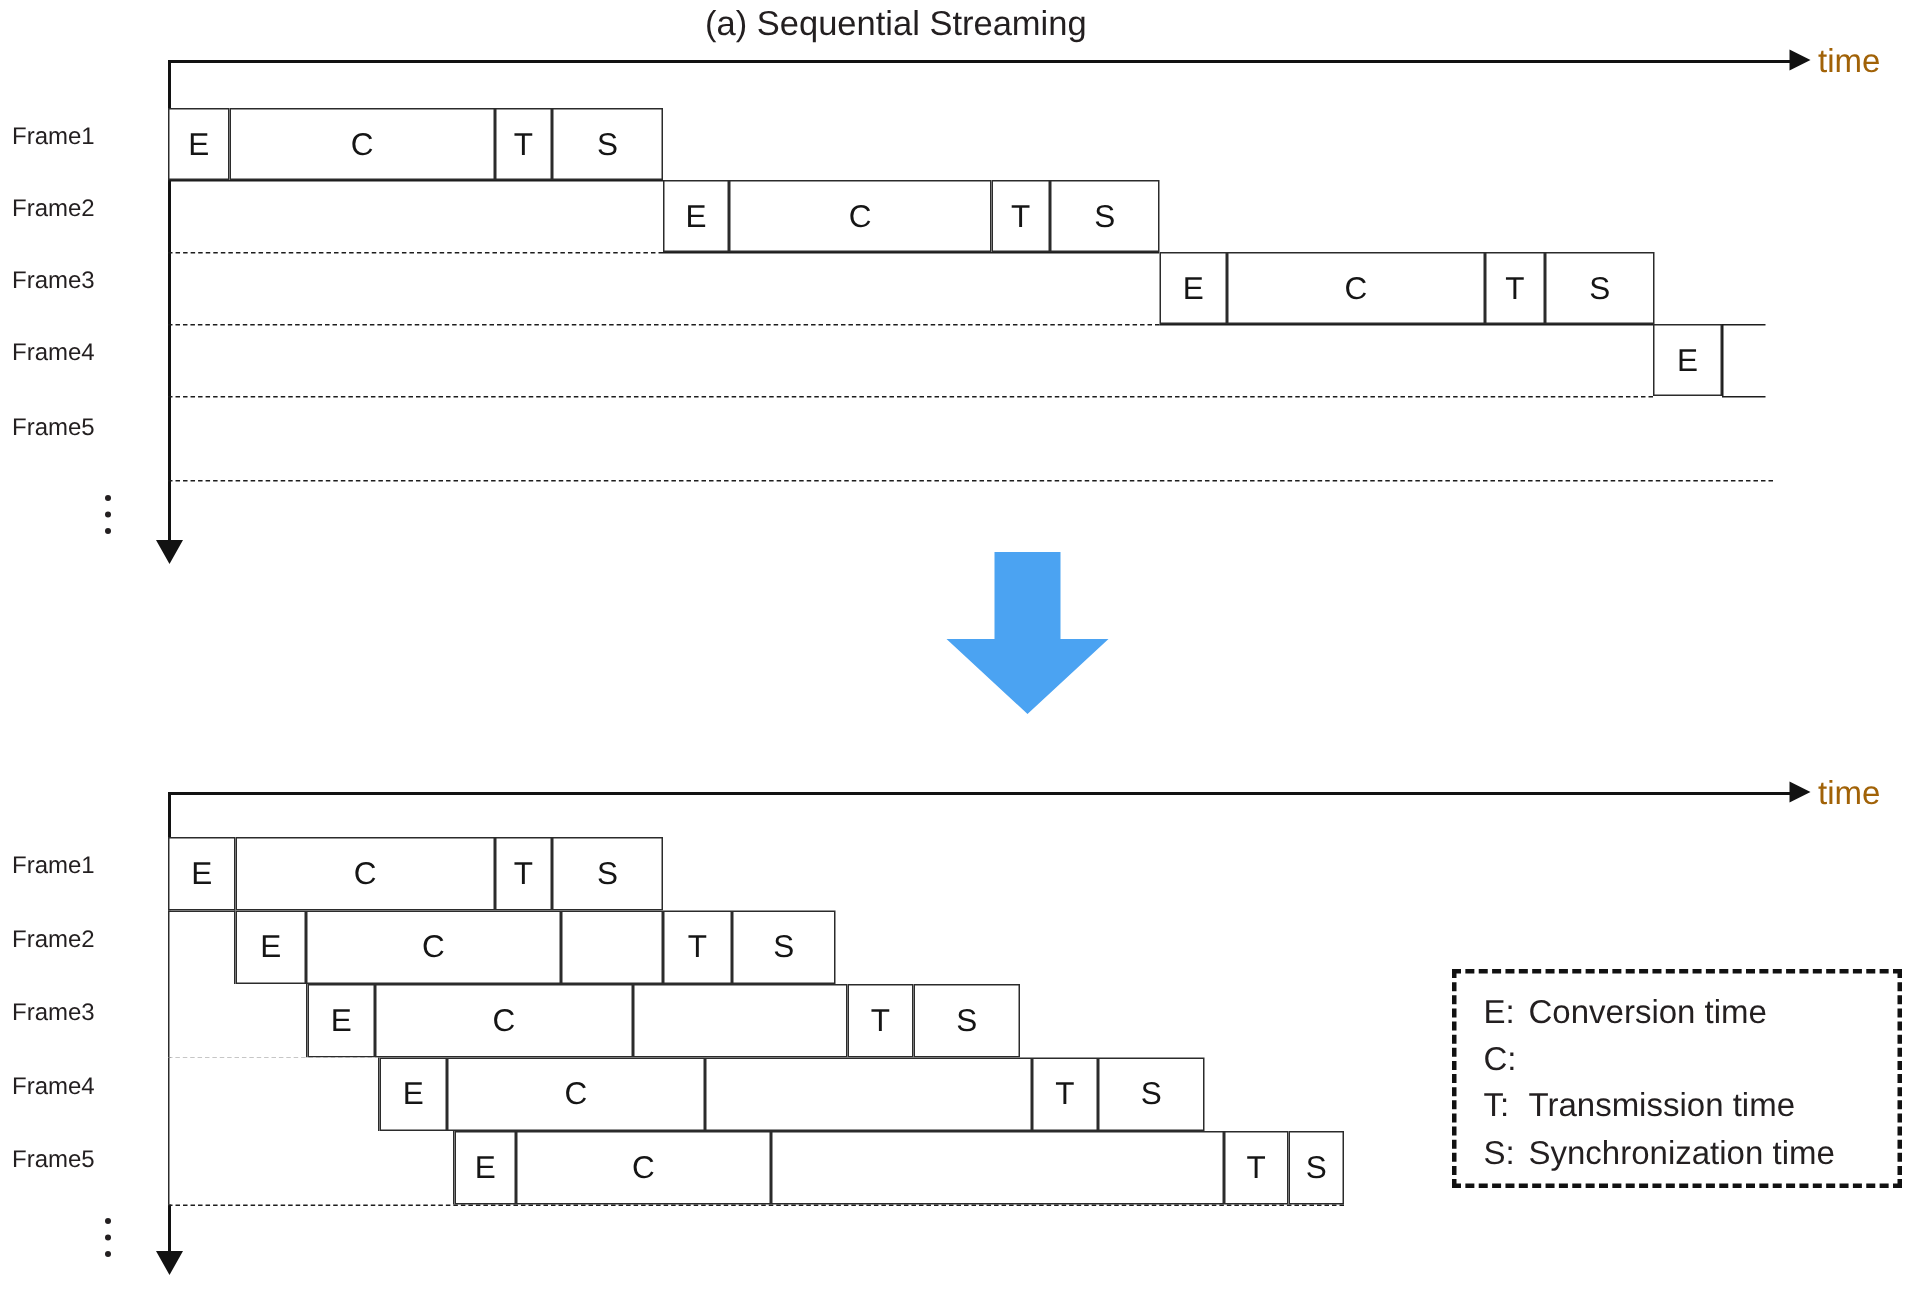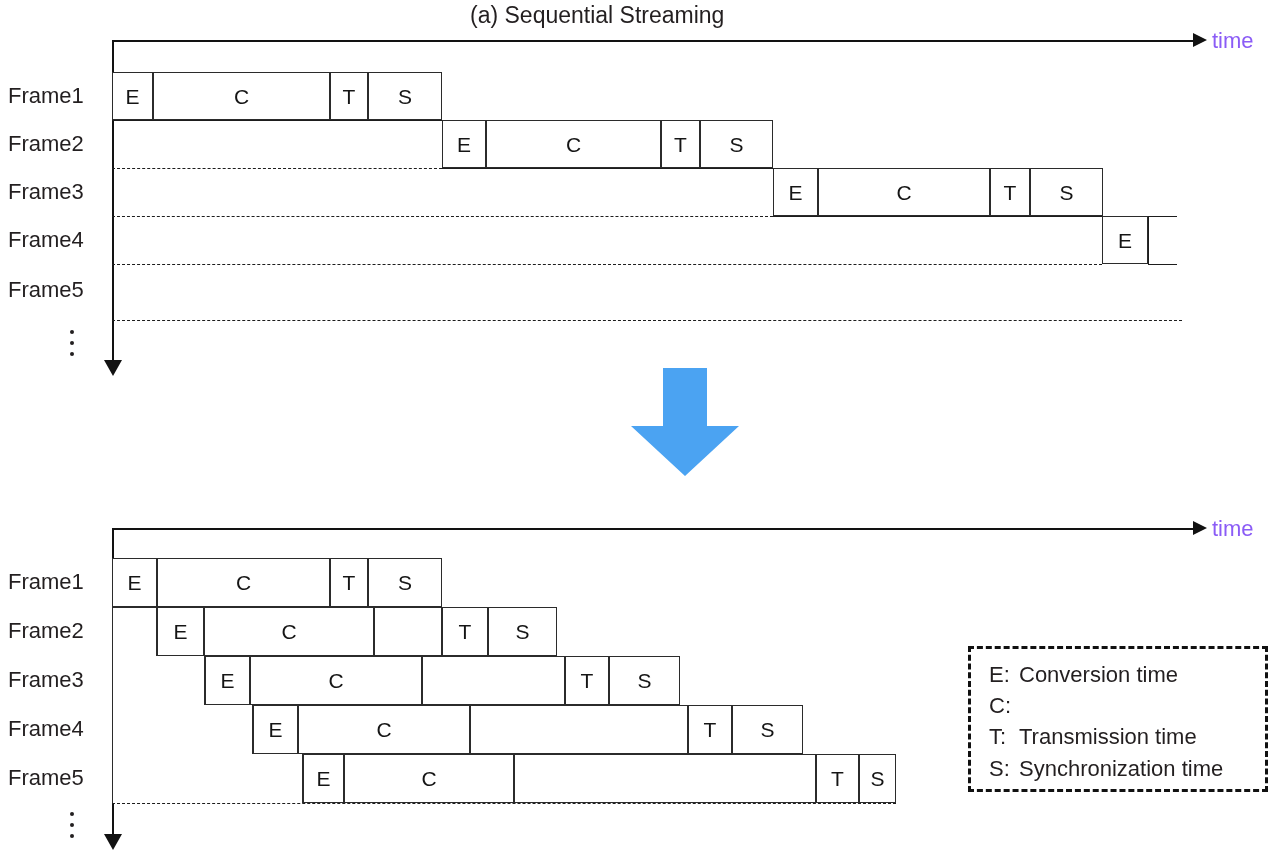--- a/index.html
+++ b/index.html
@@ -24,29 +24,29 @@
   .panel-title {
     position: absolute;
     font-size: 23px;
     font-weight: 400;
     color: #231f20;
     white-space: nowrap;
     letter-spacing: 0px;
   }
   .frame-label {
     position: absolute;
+    font-size: 16px;
+    color: #231f20;
+    white-space: nowrap;
+    text-align: left;
+  }
+  .axis-label {
+    position: absolute;
     font-size: 22px;
-    color: #231f20;
-    white-space: nowrap;
-    text-align: left;
-  }
-  .axis-label {
-    position: absolute;
-    font-size: 22px;
-    color: #8b5cf6;
+    color: #a16207;
     white-space: nowrap;
   }
   .box {
     position: absolute;
     box-sizing: border-box;
     border: 1.4px solid #2b2b2b;
     background: #ffffff;
     display: flex;
     align-items: center;
     justify-content: center;

